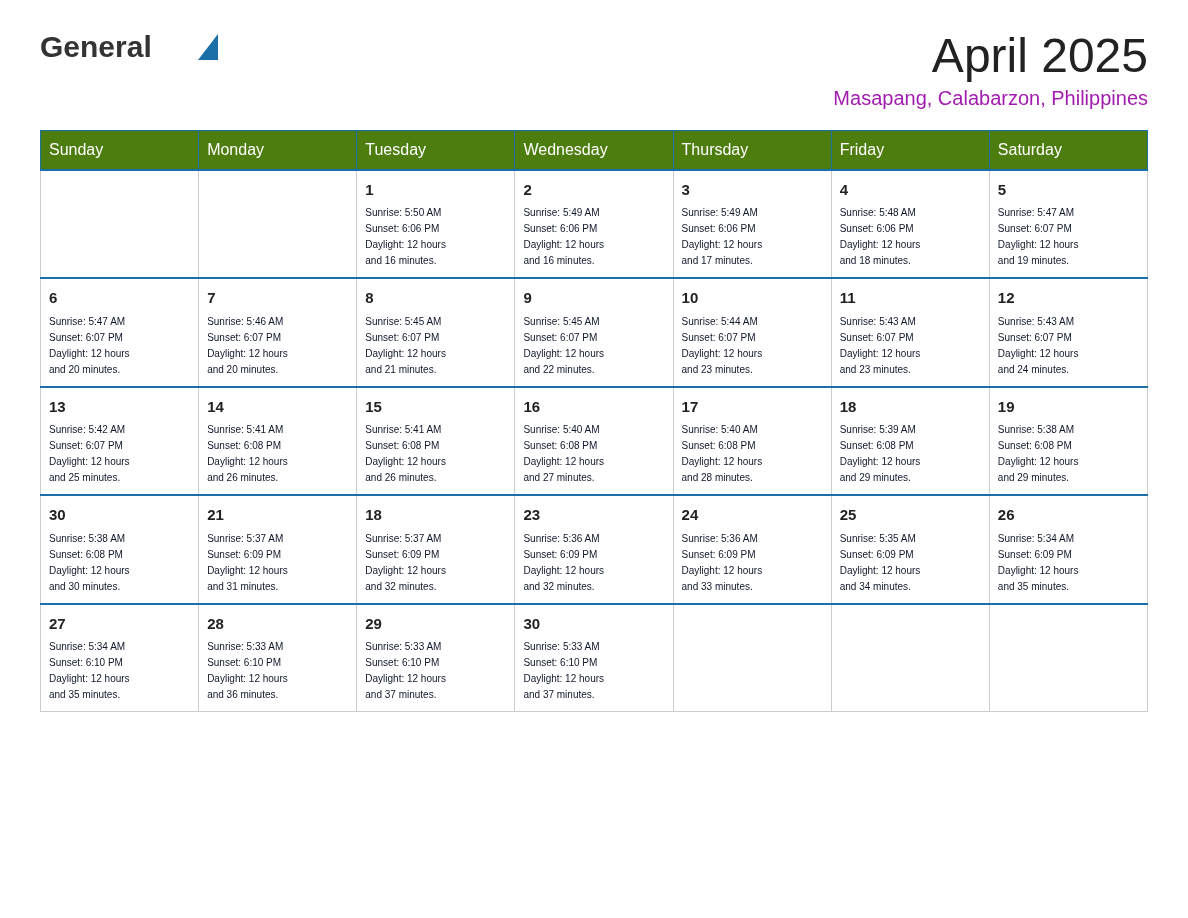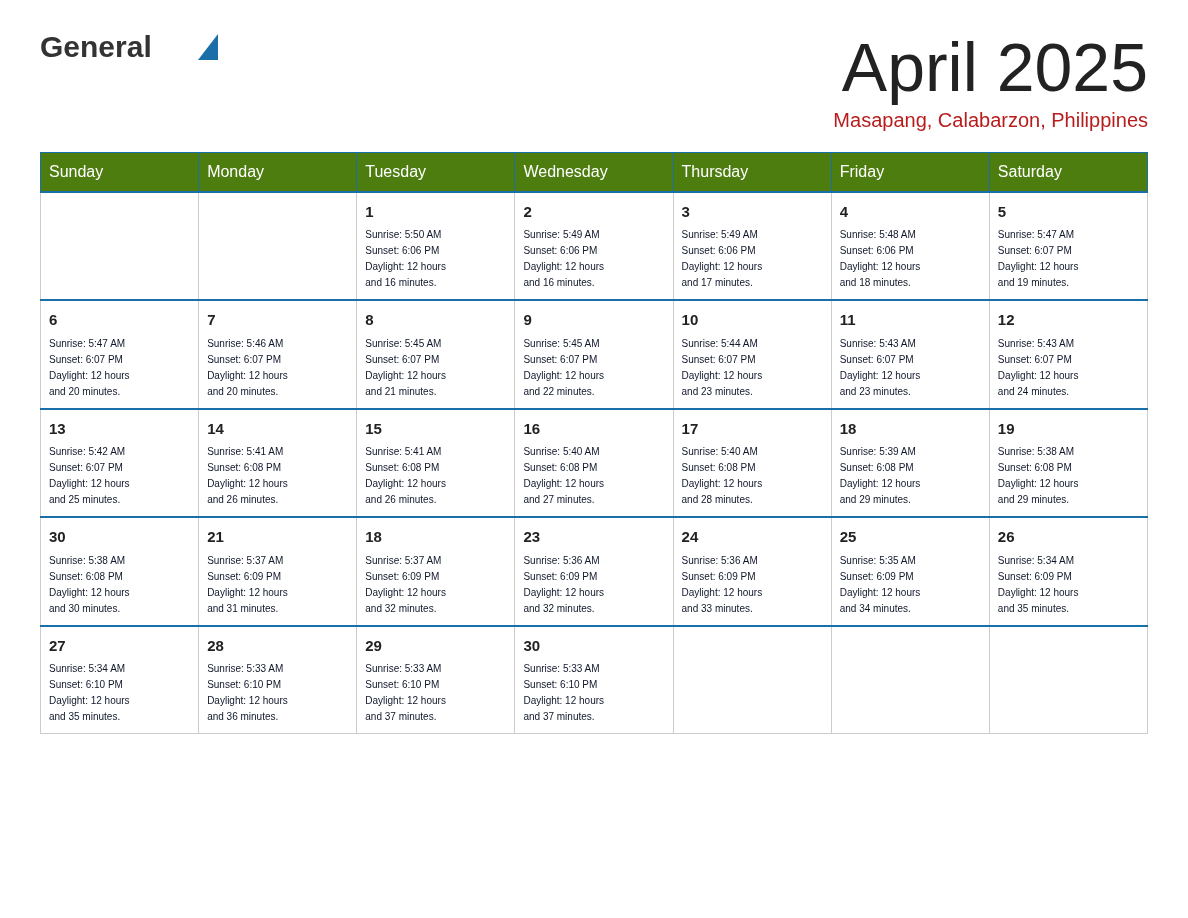--- a/index.html
+++ b/index.html
@@ -23,28 +23,28 @@
     }
     .logo-line1 {
       display: flex;
       align-items: center;
       gap: 43px;
     }
     .title-section {
       text-align: right;
     }
     .page-title {
-      font-size: 68px;
+      font-size: 48px;
       font-weight: normal;
       color: #222;
       line-height: 1.1;
     }
     .subtitle {
       font-size: 20px;
-      color: #b91c1c;
+      color: #a21caf;
       margin-top: 4px;
     }
     .calendar {
       width: 100%;
       border-collapse: collapse;
       table-layout: fixed;
     }
     .calendar thead tr th {
       background-color: #4d7c0f;
       color: #fff;

